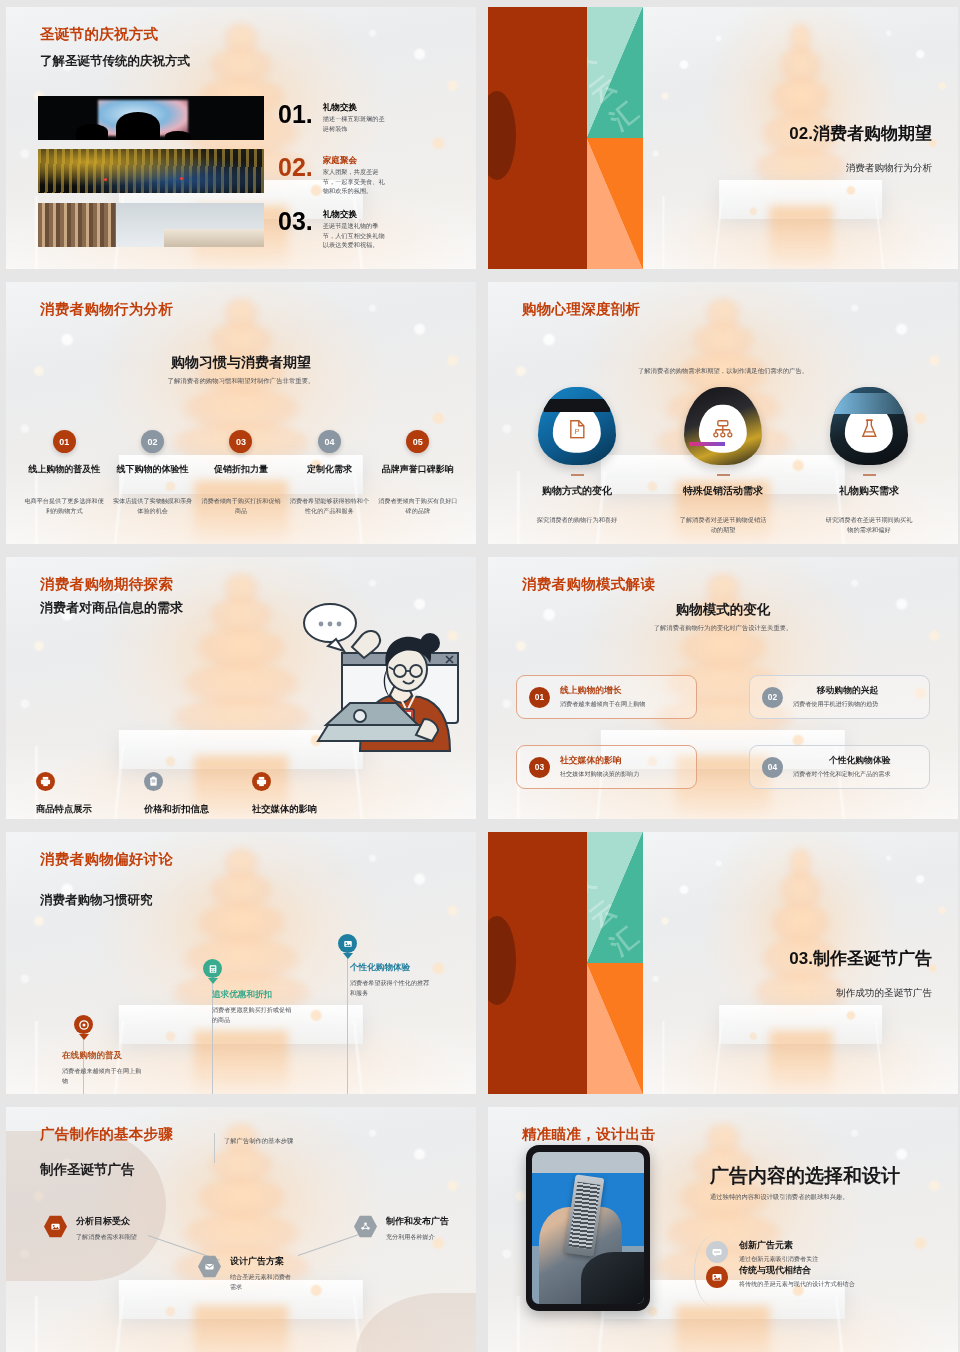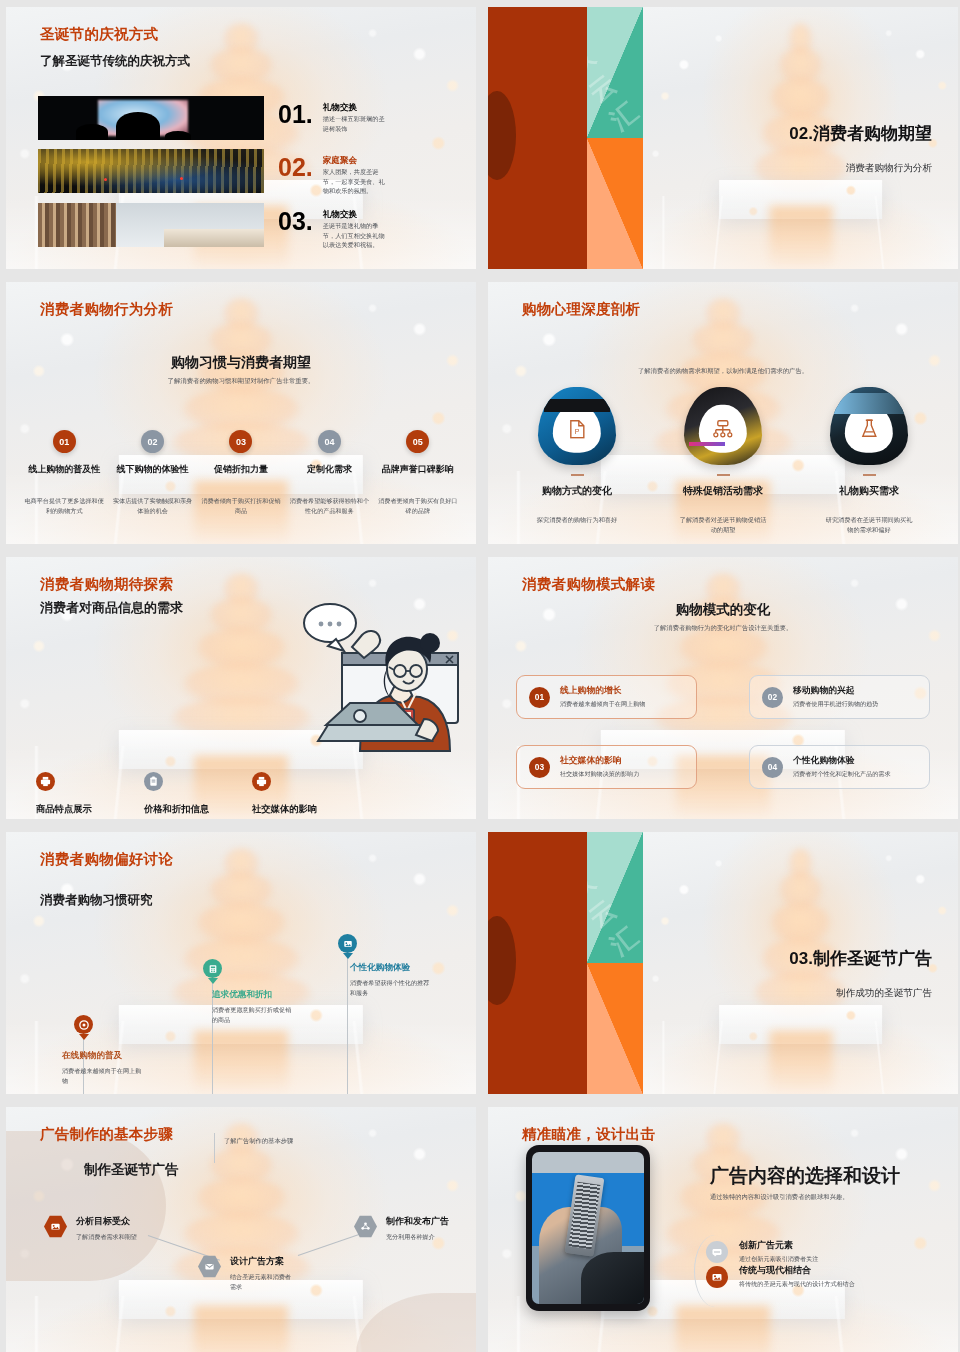--- a/index.html
+++ b/index.html
@@ -198,21 +198,21 @@
     display:grid; grid-template-columns:1fr 1fr; gap:26px 52px; }
   .s6 .card { border:1px solid #e2a484; border-radius:9px; background:rgba(255,255,255,.30);
     padding:9px 12px; display:flex; gap:10px; align-items:center; min-height:40px; }
   .s6 .card.gray { border-color:#cdd4dc; }
   .s6 .cnum { width:21px; height:21px; border-radius:50%; flex:none;
     color:#fff; font-size:8.4px; font-weight:bold; display:flex; align-items:center; justify-content:center; }
   .s6 .cnum.rust{ background:#a8360a; }
   .s6 .cnum.gray{ background:#8b96a3; }
   .s6 .ct { font-size:8.8px; font-weight:bold; margin-bottom:3px; }
   .s6 .ct.rust{ color:#b24213; }
-  .s6 .ct.dark{ color:#1a1b1d; }
+  .s6 .ct.dark{ color:#1a1b1d;text-align:right; }
   .s6 .cd { font-size:6.1px; color:#4d5157; }
 
   
   .s7 .subhead { top:60px; font-size:12.5px; }
   .s7 .pin { position:absolute; }
   .s7 .pin .stem { position:absolute; left:9px; top:19px; width:1px; background:#c0c6cb; }
   .s7 .pin .dot { width:19px; height:19px; border-radius:50% 50% 50% 50%;
     display:flex; align-items:center; justify-content:center; position:relative; }
   .s7 .pin .dot::after{ content:""; position:absolute; left:50%; top:100%;
     transform:translateX(-50%); border:5px solid transparent; border-top-width:6px; }
@@ -222,21 +222,21 @@
   .s7 .lab { position:absolute; width:84px; }
   .s7 .lt { font-size:8.6px; font-weight:bold; margin-bottom:4px; }
   .s7 .lt.rust{ color:#b2501f; } .s7 .lt.teal{ color:#38a98d; } .s7 .lt.blue{ color:#1d7b9c; }
   .s7 .ld { font-size:6.1px; line-height:1.6; color:#4d5157; }
 
   
   .s9 .blobshape{ position:absolute; left:-40px; top:24px; width:200px; height:150px;
     background:rgba(216,196,182,.45); border-radius:0 46% 46% 0/0 60% 60% 0; }
   .s9 .blobshape2{ position:absolute; right:-30px; bottom:-34px; width:150px; height:110px;
     background:rgba(216,196,182,.40); border-radius:56% 0 0 0; }
-  .s9 .subhead{ top:54px; font-size:13.5px;margin-left:44px; }
+  .s9 .subhead{ top:54px; font-size:13.5px; }
   .s9 .topnote{ position:absolute; left:218px; top:30px; font-size:6.3px; color:#4d5157; }
   .s9 .vline{ position:absolute; left:208px; top:26px; width:1px; height:30px; background:#c4c9ce; }
   .s9 .hex { width:23px; height:23px; display:flex; align-items:center; justify-content:center;
     clip-path:polygon(25% 3%,75% 3%,100% 50%,75% 97%,25% 97%,0 50%); }
   .s9 .hex.rust{ background:#b23c0c; } .s9 .hex.gray{ background:#98a0a8; }
   .s9 .step{ position:absolute; display:flex; gap:9px; align-items:flex-start; }
   .s9 .st{ font-size:9px; font-weight:bold; color:#17181a; margin-bottom:4px; }
   .s9 .sd{ font-size:6.1px; line-height:1.6; color:#4d5157; width:62px; }
   .s9 .arr{ position:absolute; height:1px; background:#b9bfc5; transform-origin:left center; }
 

